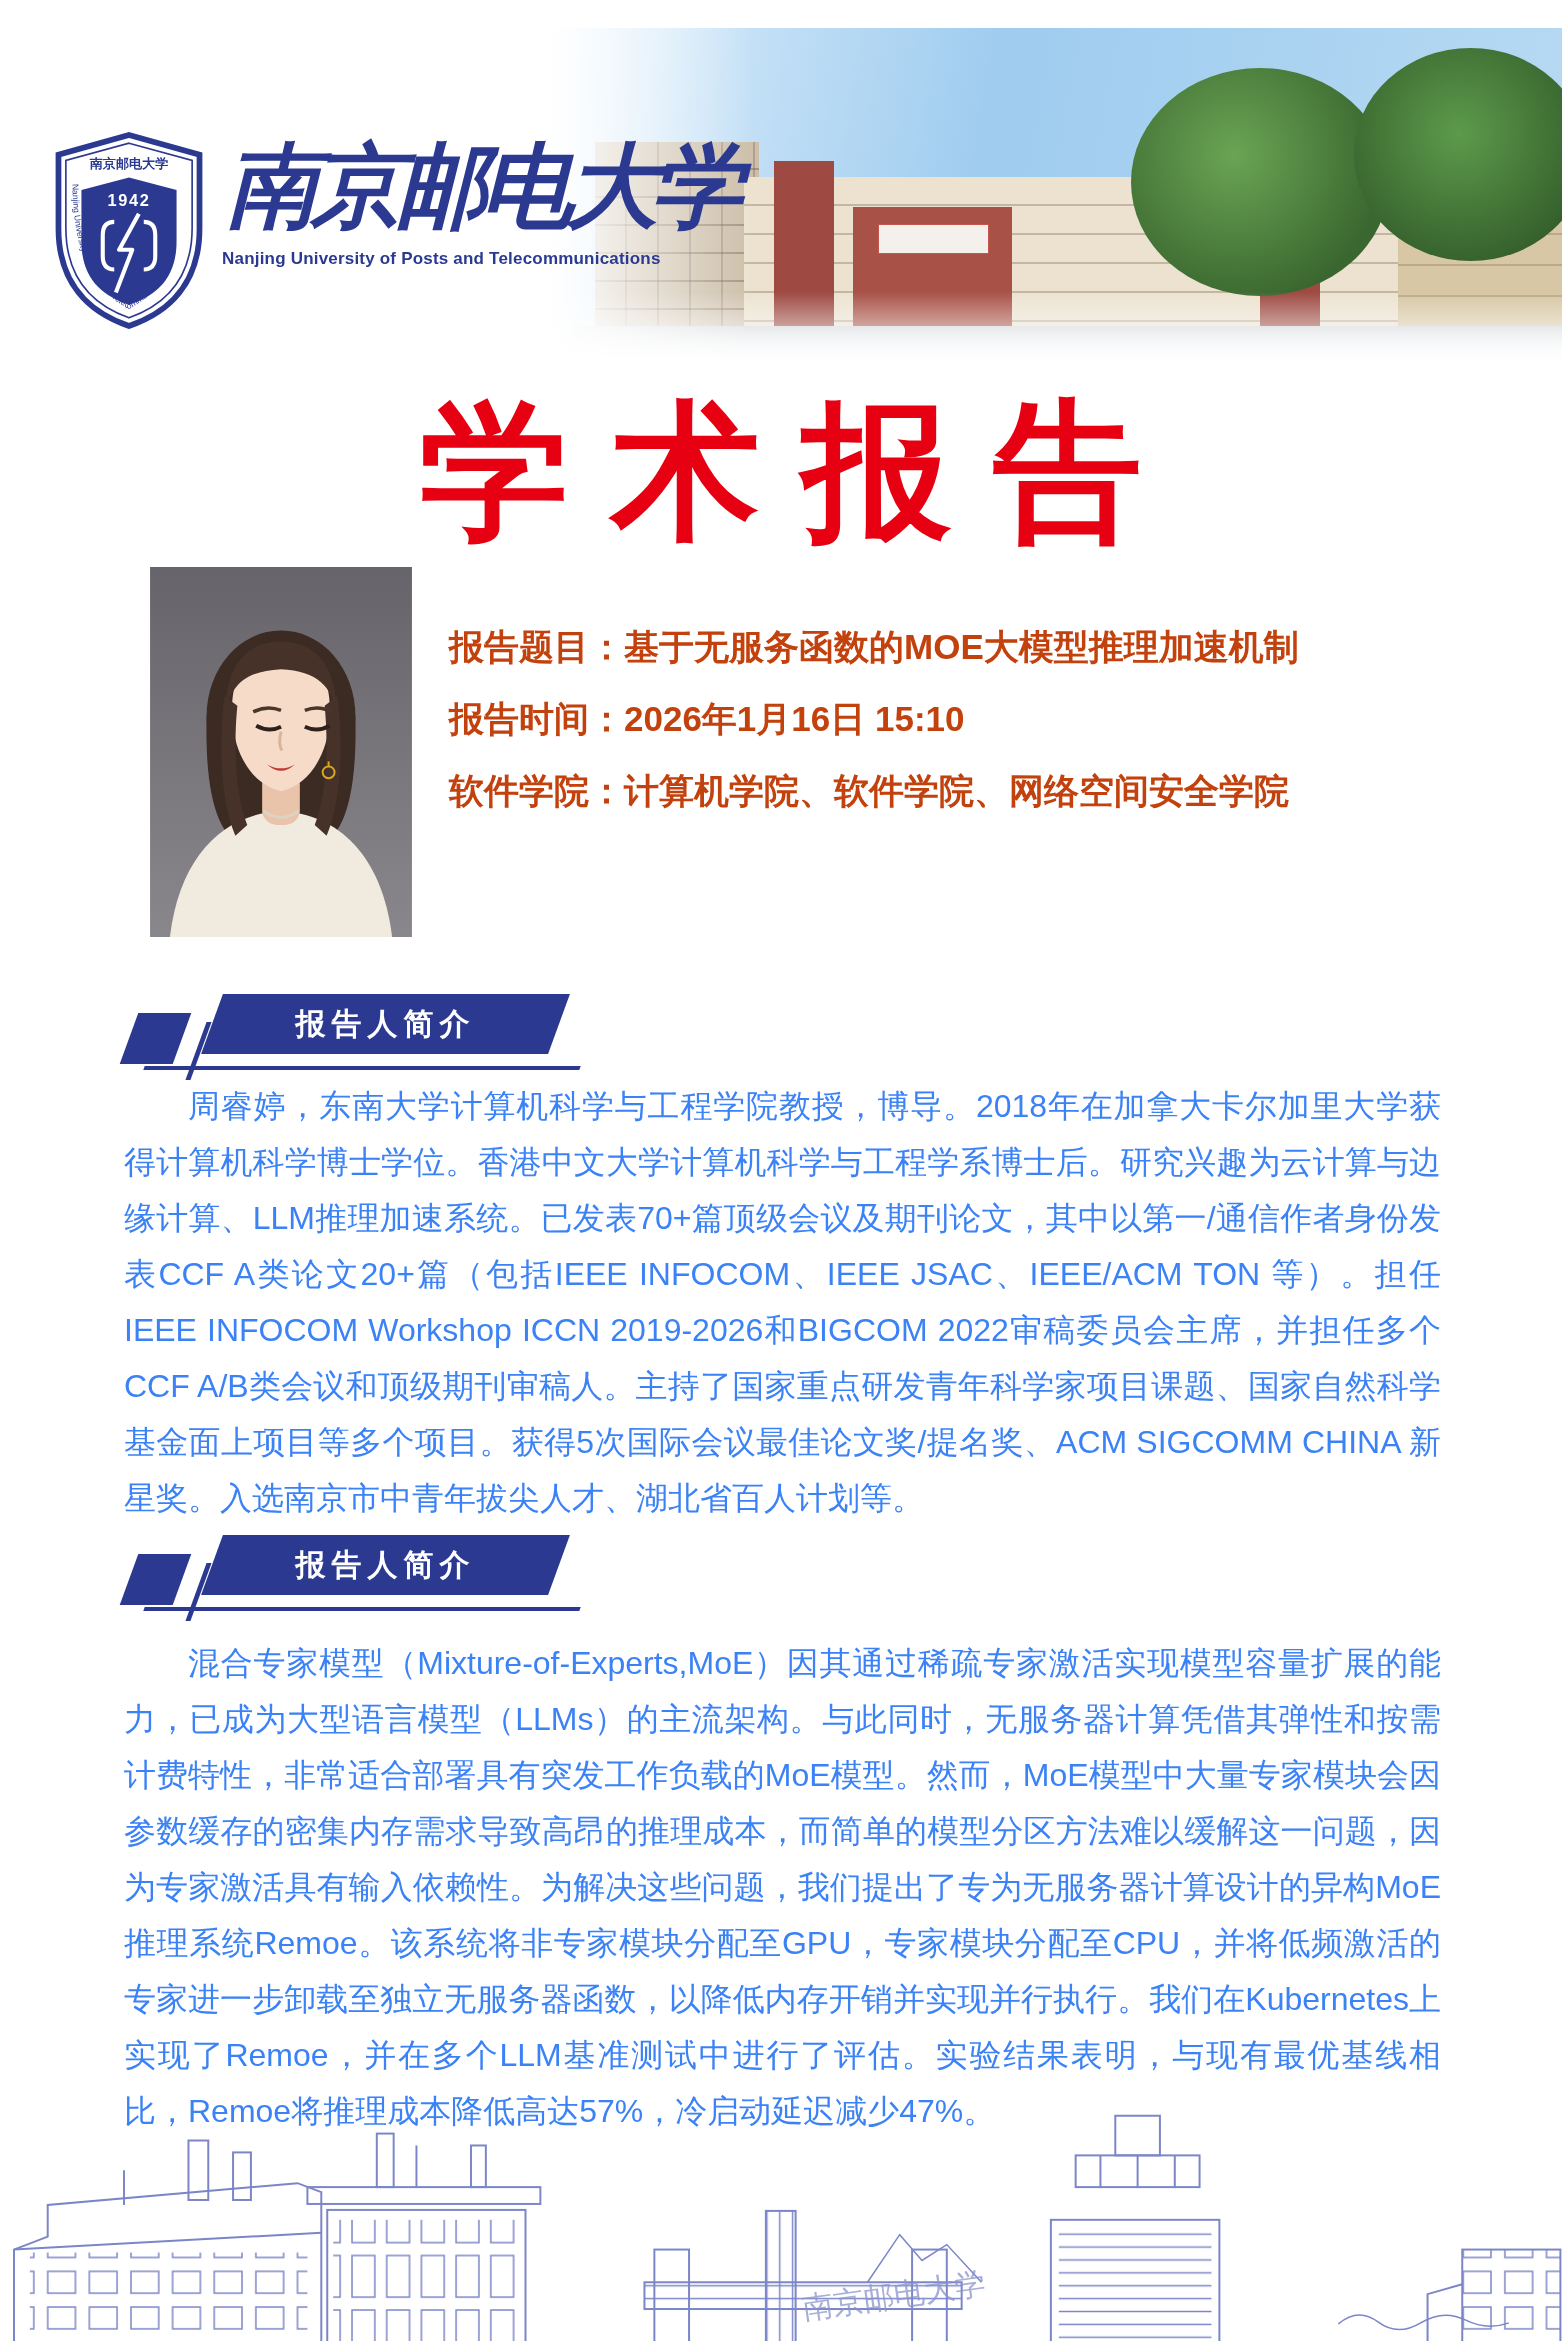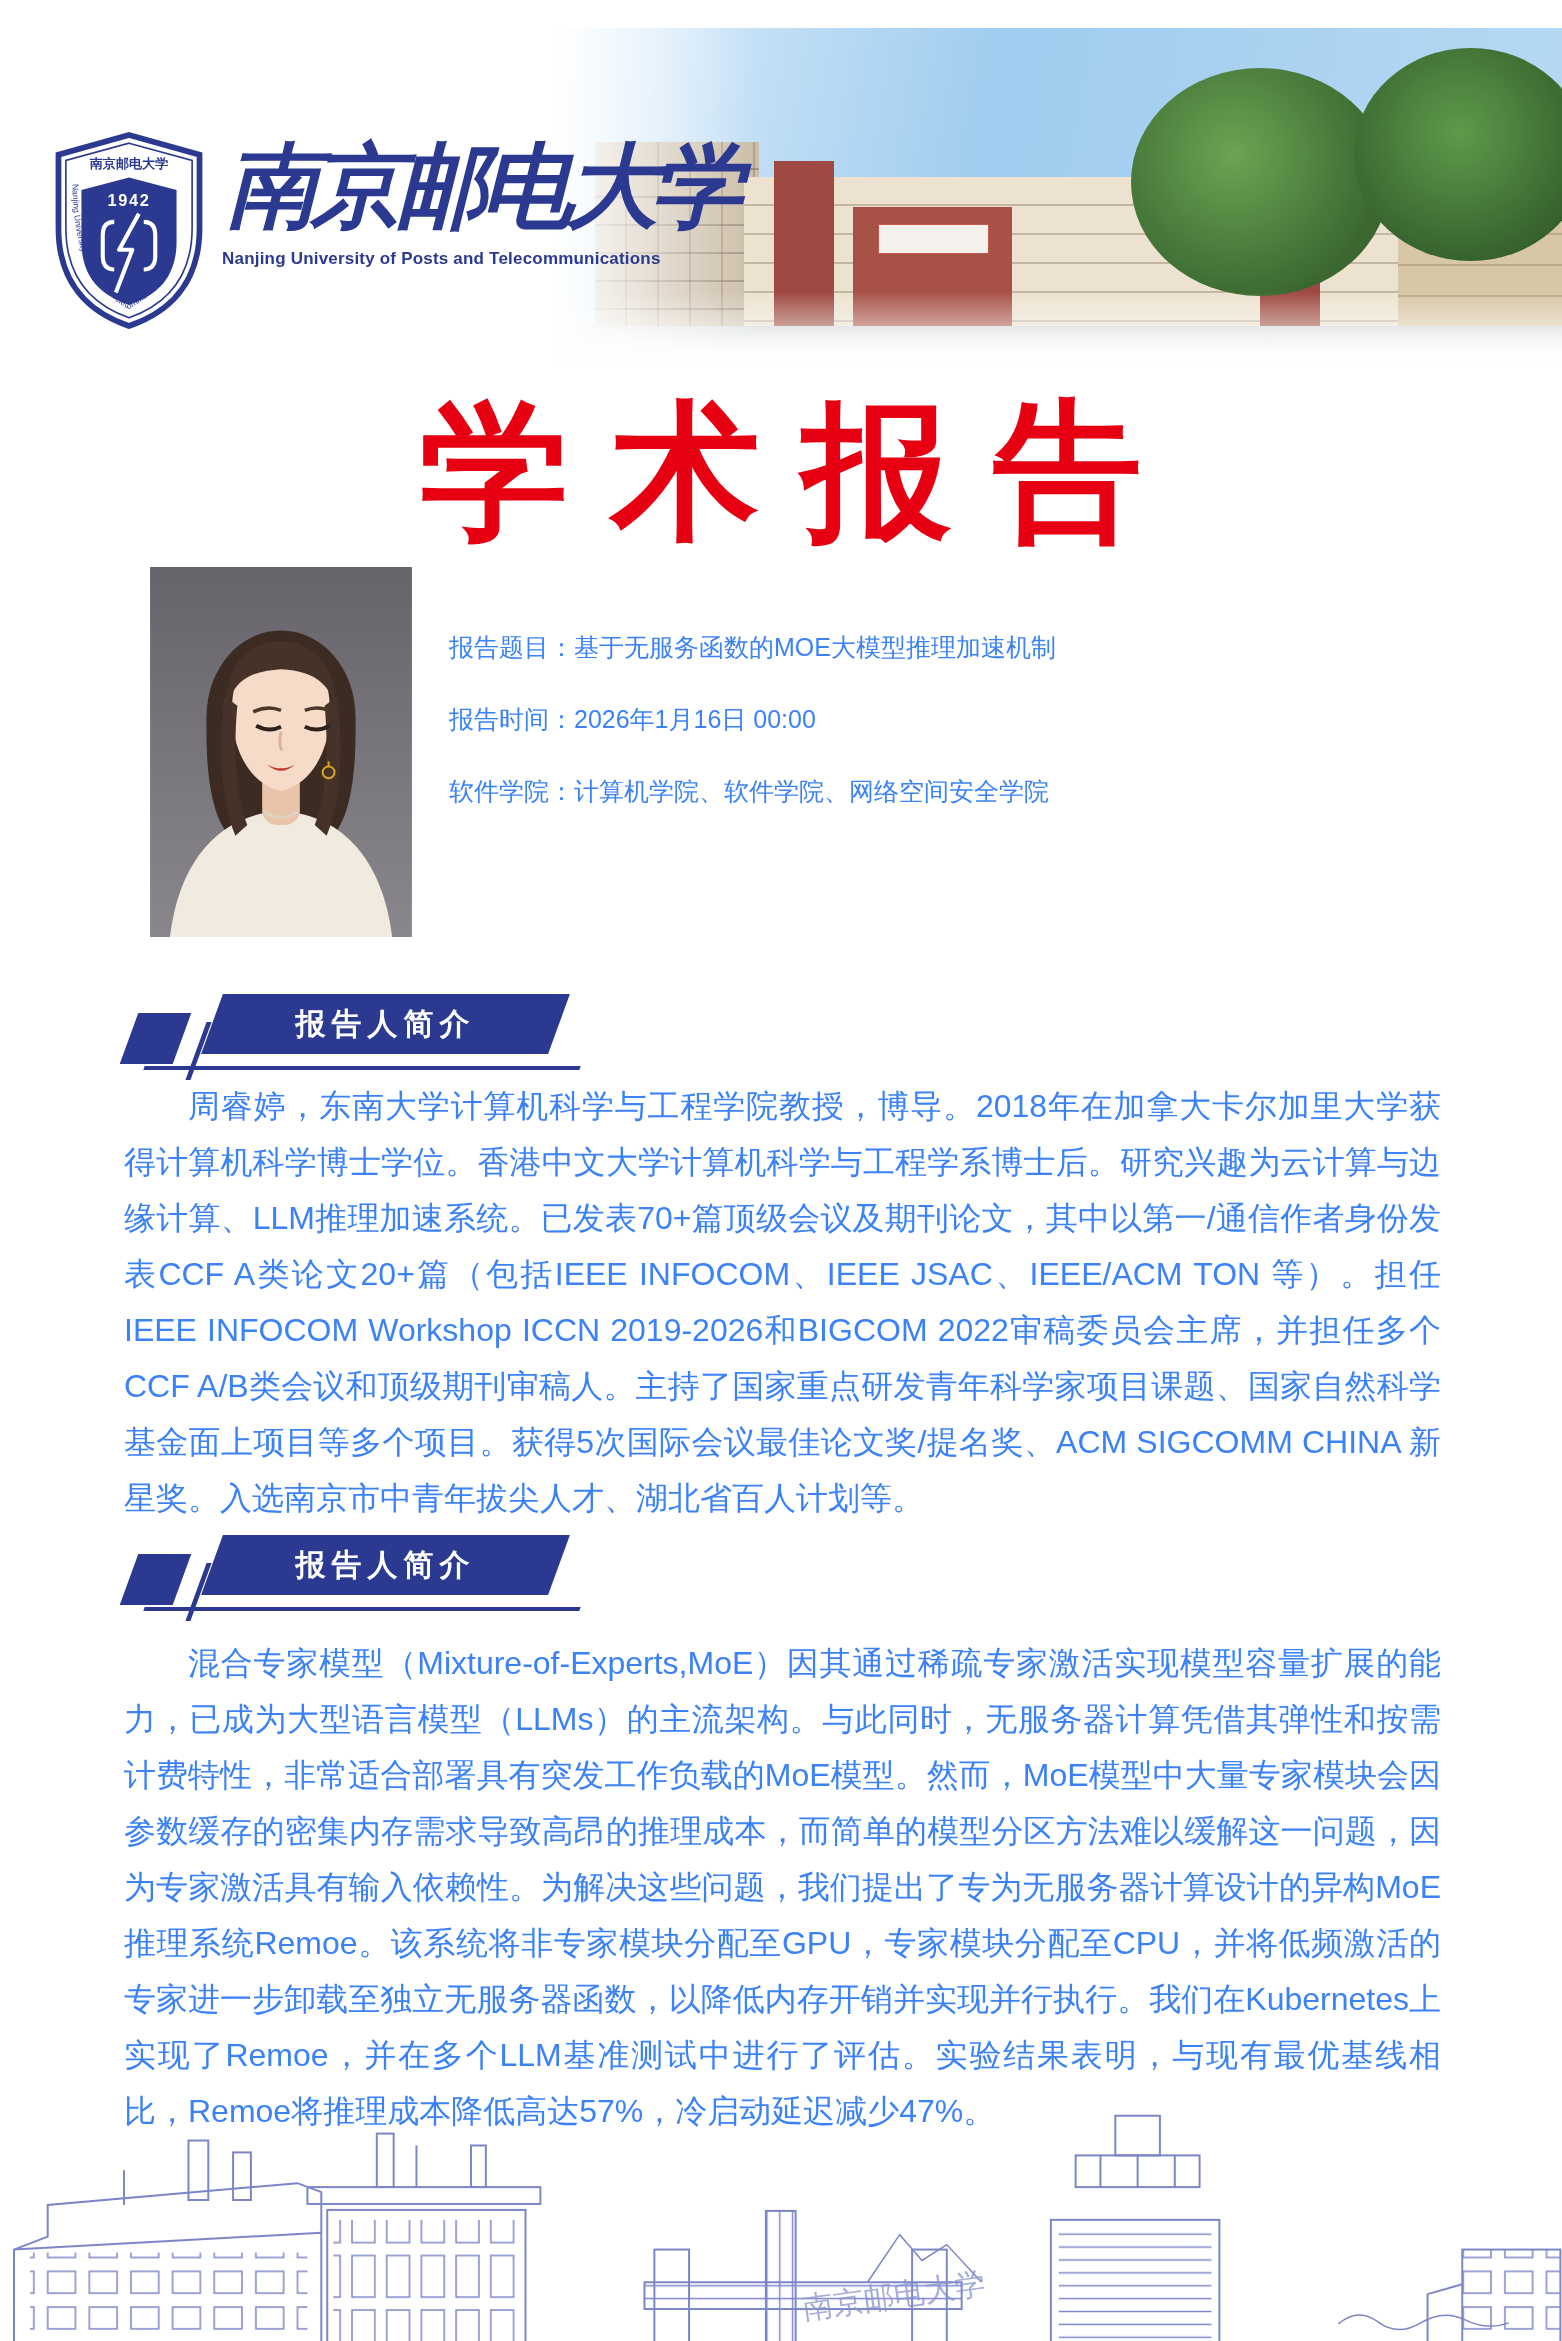--- a/index.html
+++ b/index.html
@@ -50,22 +50,22 @@
      font-weight:700;letter-spacing:0.2px;white-space:nowrap;}
 
   
   .poster-title{position:absolute;left:0;top:366px;width:100%;box-sizing:border-box;
      text-align:center;color:#E60012;font-size:149px;line-height:1.05;font-weight:900;
      letter-spacing:42px;padding-left:42px;white-space:nowrap;}
 
   
   .portrait-svg{position:absolute;left:150px;top:539px;width:262px;height:370px;}
   .info{position:absolute;left:449px;top:599px;}
-  .info-row{display:flex;font-size:25px;line-height:40px;font-weight:400;
-     color:#3b82f6;white-space:nowrap;margin-bottom:32px;}
+  .info-row{display:flex;font-size:35px;line-height:40px;font-weight:700;
+     color:#c2410c;white-space:nowrap;margin-bottom:32px;}
   .info-label{flex:0 0 auto;}
   .info-value{flex:0 0 auto;}
 
   
   .banner{position:absolute;left:124px;width:645px;height:84px;}
   .banner-1{top:966px;}
   .banner-2{top:1507px;}
   .stripe-a{position:absolute;left:5px;top:19px;width:53px;height:51px;
      background:#2B3A90;transform:skewX(-20deg);}
   .stripe-b{position:absolute;left:72px;top:28px;width:5px;height:58px;
@@ -159,21 +159,21 @@
     <path d="M228,492 q36,26 72,0" stroke="#ddd3c2" stroke-width="6" fill="none"></path>
   </svg>
 
   <div class="info">
     <div class="info-row">
       <span class="info-label">报告题目：</span>
       <span class="info-value">基于无服务函数的MOE大模型推理加速机制</span>
     </div>
     <div class="info-row">
       <span class="info-label">报告时间：</span>
-      <span class="info-value">2026年1月16日 00:00</span>
+      <span class="info-value">2026年1月16日 15:10</span>
     </div>
     <div class="info-row">
       <span class="info-label">软件学院：</span>
       <span class="info-value">计算机学院、软件学院、网络空间安全学院</span>
     </div>
   </div>
 
   <div class="banner banner-1">
     <div class="stripe-a"></div>
     <div class="stripe-b"></div>

